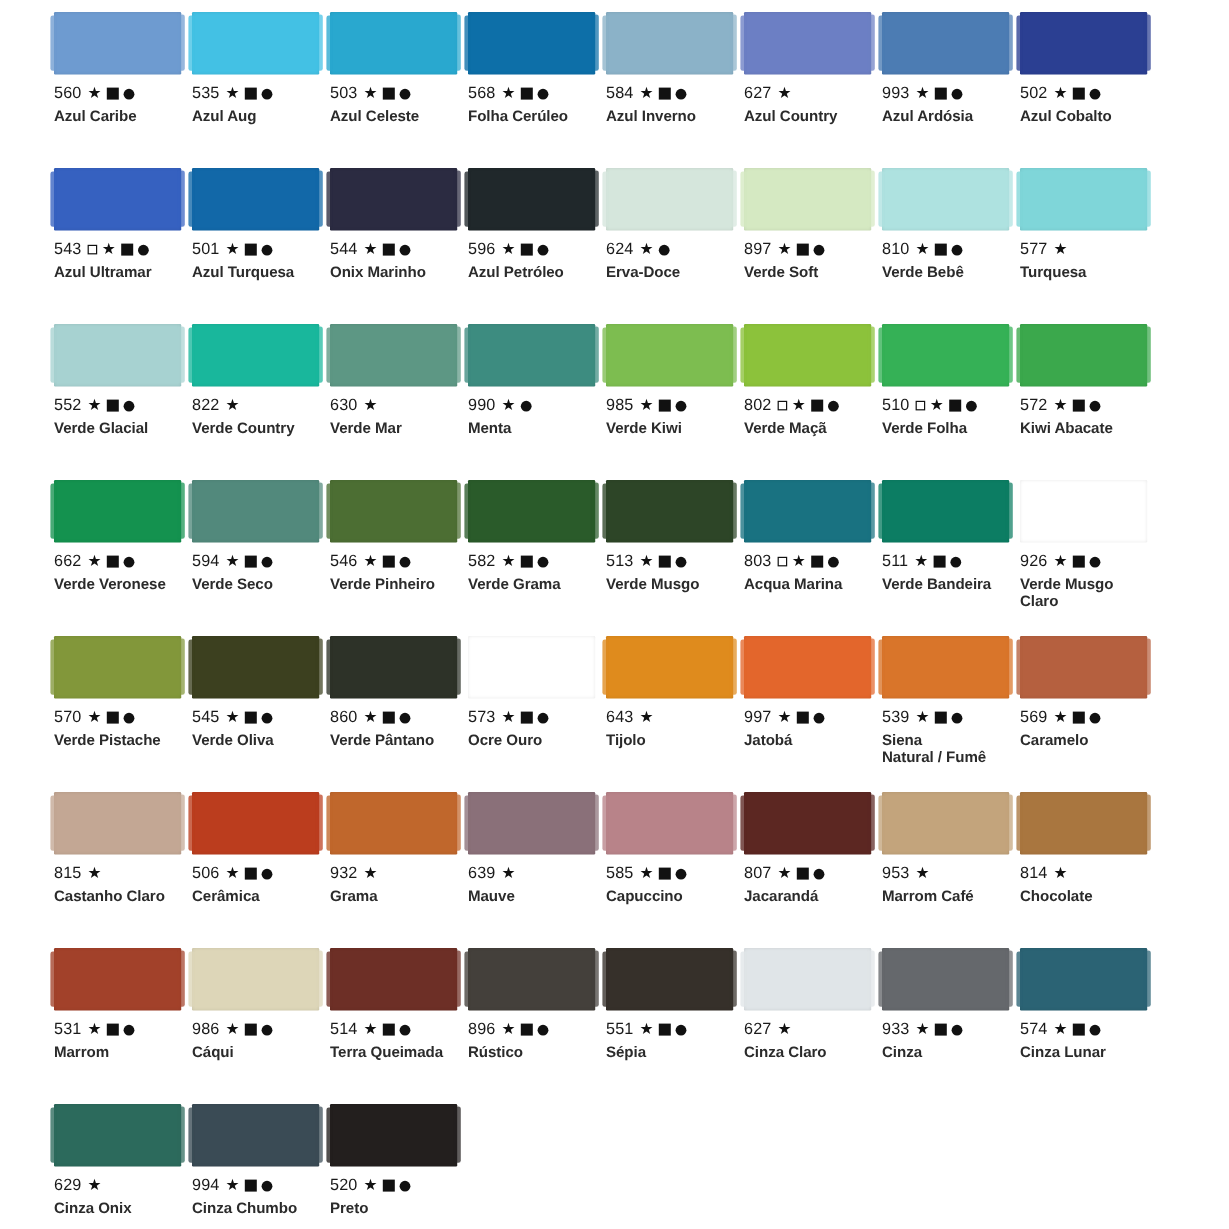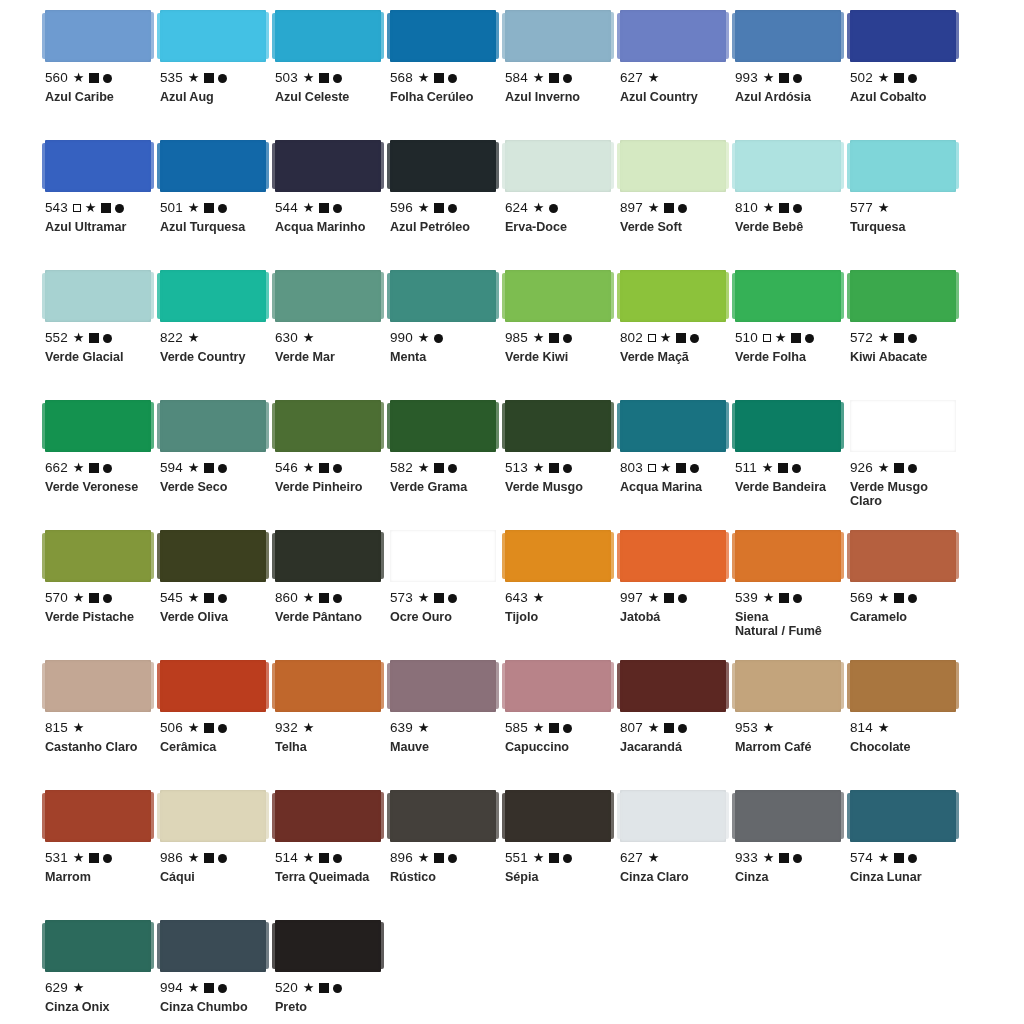--- a/index.html
+++ b/index.html
@@ -233,21 +233,21 @@
       <div class="cell">
         <div class="swatch" style="background: rgb(43, 43, 65);"></div>
         <div class="codeline">
           <span class="code">544</span>
           <span class="syms">
             <span class="sym sym-star">★</span>
             <span class="sym sym-sq"></span>
             <span class="sym sym-dot"></span>
           </span>
         </div>
-        <div class="nameline">Acqua Marinho</div>
+        <div class="nameline">Onix Marinho</div>
       </div>
       <div class="cell">
         <div class="swatch" style="background: rgb(32, 40, 43);"></div>
         <div class="codeline">
           <span class="code">596</span>
           <span class="syms">
             <span class="sym sym-star">★</span>
             <span class="sym sym-sq"></span>
             <span class="sym sym-dot"></span>
           </span>
@@ -608,21 +608,21 @@
         <div class="nameline">Cerâmica</div>
       </div>
       <div class="cell">
         <div class="swatch" style="background: rgb(192, 103, 44);"></div>
         <div class="codeline">
           <span class="code">932</span>
           <span class="syms">
             <span class="sym sym-star">★</span>
           </span>
         </div>
-        <div class="nameline">Telha</div>
+        <div class="nameline">Grama</div>
       </div>
       <div class="cell">
         <div class="swatch" style="background: rgb(138, 112, 121);"></div>
         <div class="codeline">
           <span class="code">639</span>
           <span class="syms">
             <span class="sym sym-star">★</span>
           </span>
         </div>
         <div class="nameline">Mauve</div>

